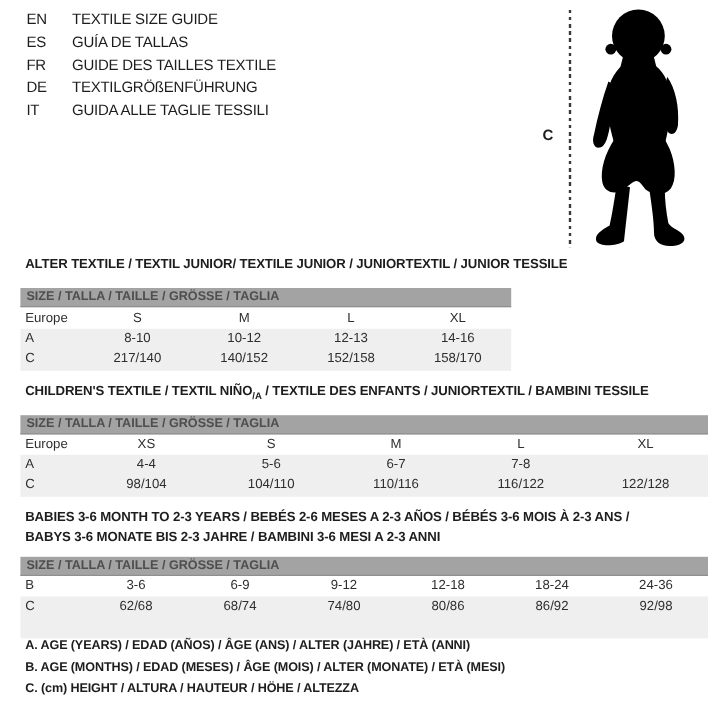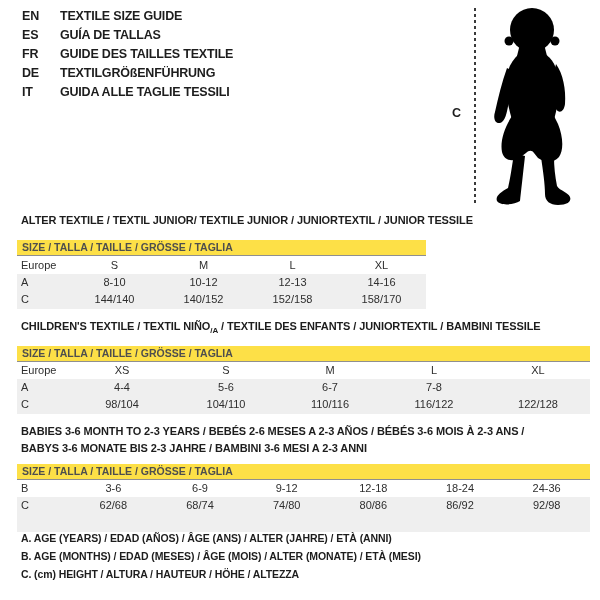--- a/index.html
+++ b/index.html
@@ -3,37 +3,37 @@
 <meta charset="utf-8">
 <style>
   html,body { margin:0; padding:0; background:#fff; }
   .page {
     position:relative; width:600px; height:600px; background:#ffffff;
     font-family:"Liberation Sans", sans-serif; color:#1d1d1d; overflow:hidden;
   }
 
   
   .lang-header { position:absolute; left:22px; top:7px; }
-  .lang-row { line-height:19px; font-size:12.5px; font-weight:bold; letter-spacing:-0.2px; white-space:nowrap; }
+  .lang-row { line-height:19px; font-size:12.5px; font-weight:normal; letter-spacing:-0.2px; white-space:nowrap; }
   .lang-code { display:inline-block; width:38px; }
 
   
   .dashed-line {
     position:absolute; left:474px; top:8px; width:2px; height:198px;
     background:repeating-linear-gradient(to bottom, #3a3a3a 0 3px, transparent 3px 6px);
   }
   .figure-label { position:absolute; left:452px; top:106px; font-size:12.5px; font-weight:bold; }
   .silhouette { position:absolute; left:486px; top:4px; }
 
   
   .tbl-title { position:absolute; left:21px; margin:0; font-size:11px; font-weight:bold; letter-spacing:-0.1px; white-space:nowrap; }
   .tbl-title sub { font-size:8px; }
   .size-bar {
     position:absolute; left:17px; height:15px; line-height:15px;
-    background:#fde047; border-bottom:1px solid #8f8f8f;
+    background:#a3a3a3; border-bottom:1px solid #8f8f8f;
     font-size:10.5px; font-weight:600; color:#4e4e4e; padding-left:5px; box-sizing:content-box;
   }
   .bar-w1 { width:404px; }
   .bar-w2 { width:568px; }
   .trow {
     position:absolute; left:17px; display:grid; height:35px; line-height:17px;
     font-size:11px; color:#2e2e2e; white-space:nowrap;
   }
   .cols4 { grid-template-columns:53px repeat(4,1fr); width:409px; }
   .cols5 { grid-template-columns:53px repeat(5,1fr); width:573px; }
@@ -98,21 +98,21 @@
   </div>
   <div class="trow cols4 shaded" style="top:274px">
     <span class="lbl">A</span>
     <span class="val">8-10</span>
     <span class="val">10-12</span>
     <span class="val">12-13</span>
     <span class="val">14-16</span>
   </div>
   <div class="trow cols4" style="top:291px">
     <span class="lbl">C</span>
-    <span class="val">144/140</span>
+    <span class="val">217/140</span>
     <span class="val">140/152</span>
     <span class="val">152/158</span>
     <span class="val">158/170</span>
   </div>
 
   <h2 class="tbl-title" style="top:320px">
     <span>CHILDREN'S TEXTILE / TEXTIL NIÑO</span><sub>/A</sub><span> / TEXTILE DES ENFANTS / JUNIORTEXTIL / BAMBINI TESSILE</span>
   </h2>
   <div class="size-bar bar-w2" style="top:346px">SIZE / TALLA / TAILLE / GRÖSSE / TAGLIA</div>
   <div class="trow cols5" style="top:362px">

